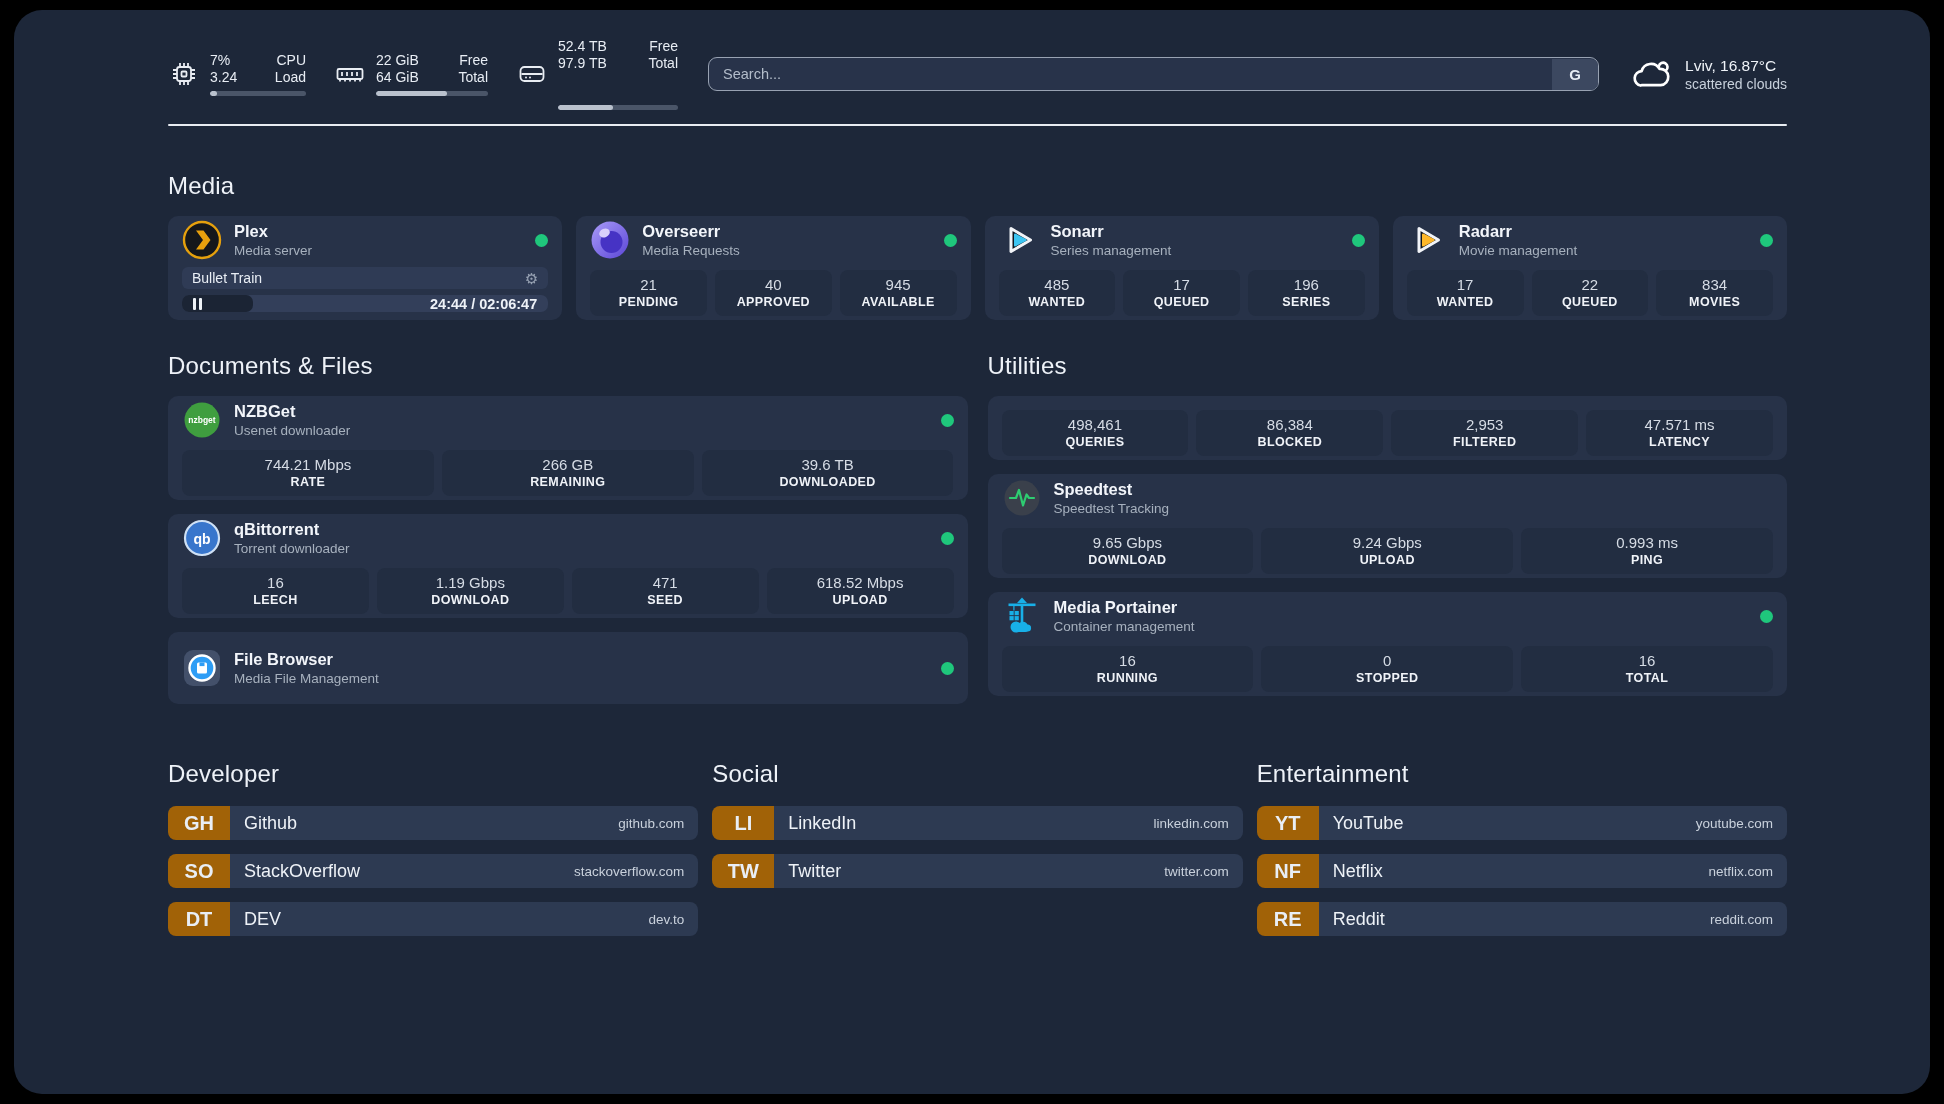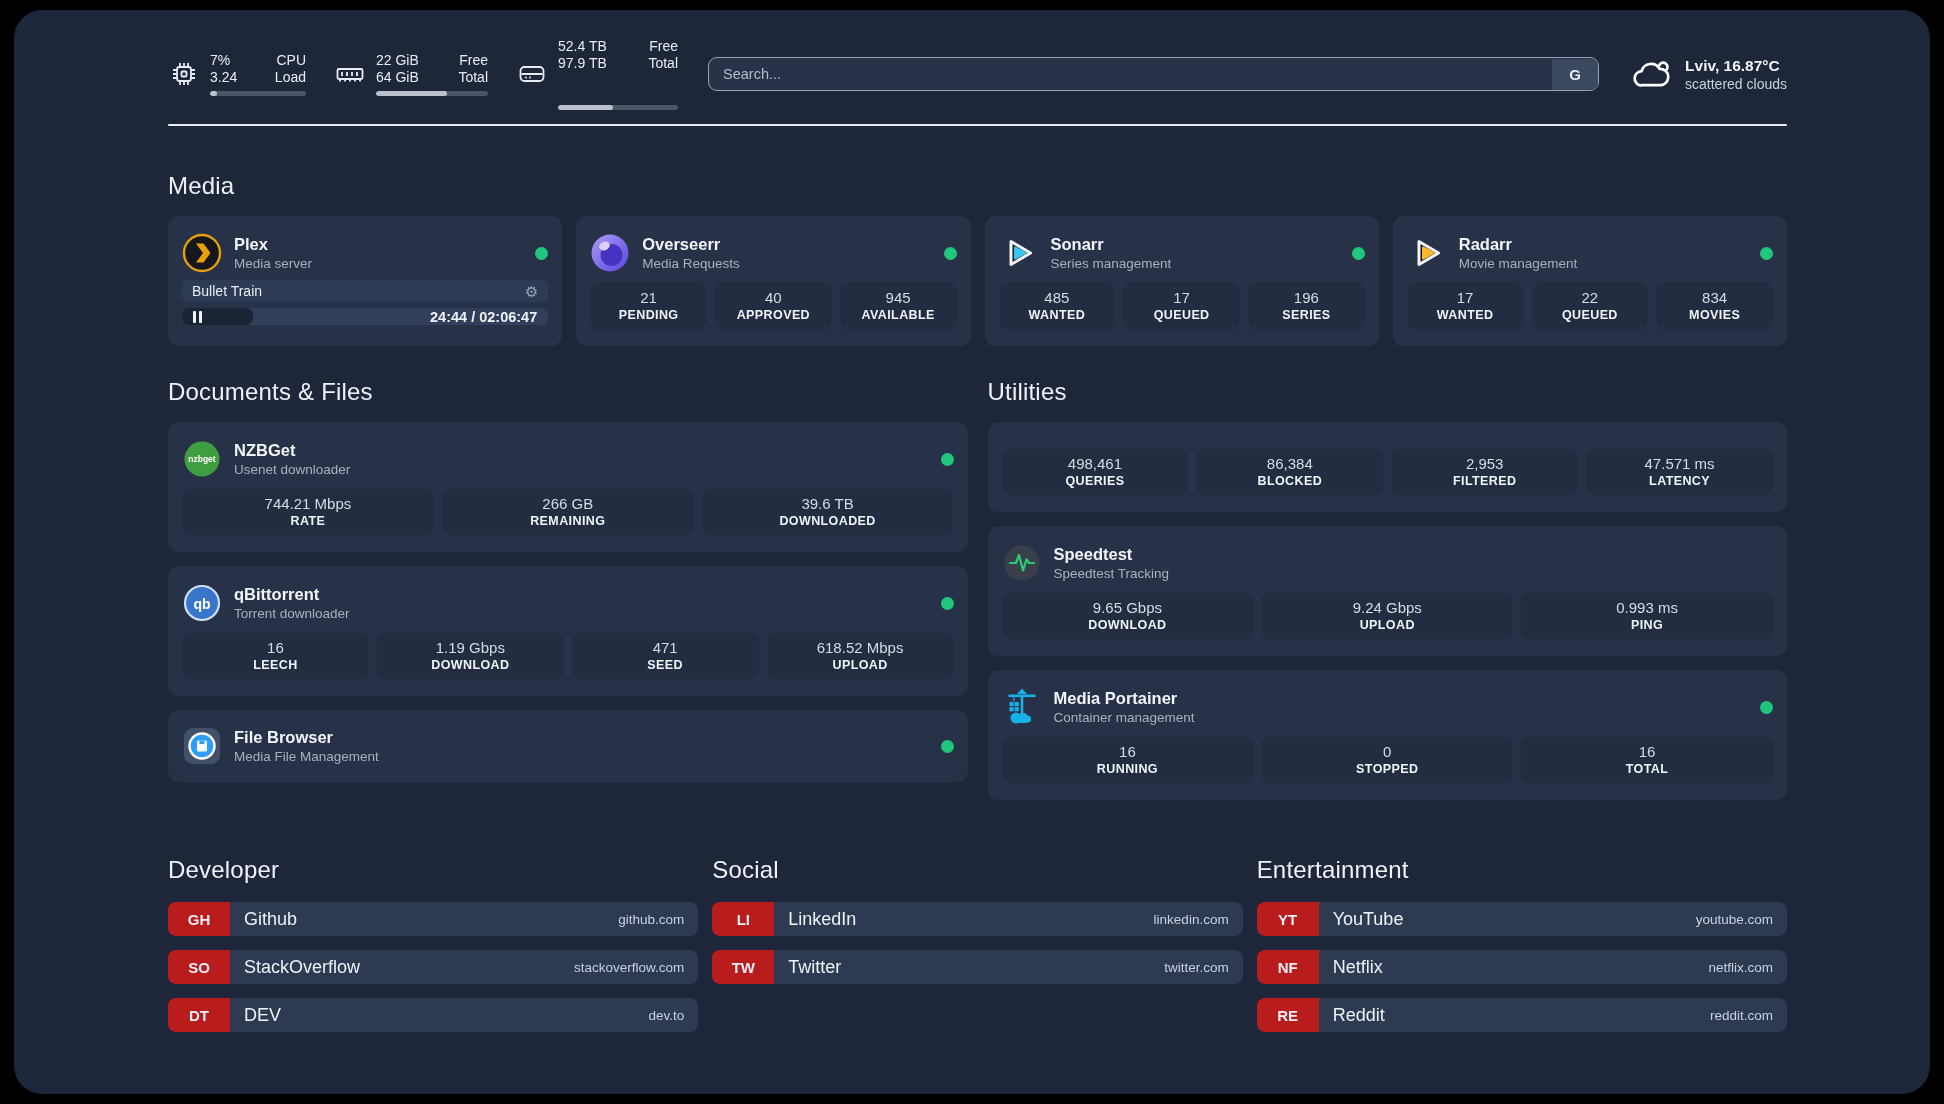--- a/index.html
+++ b/index.html
@@ -27,31 +27,31 @@
     border:1.5px solid #98a2b2; border-radius:9px; background:#28334a; display:flex; align-items:center; }
   .searchwrap input { flex:1; background:transparent; border:none; outline:none;
     color:#e6ecf4; font-size:14.5px; padding:0 14px; font-family:inherit; }
   .searchwrap input::placeholder { color:#b3bdca; }
   .g-chip { width:46px; height:31px; margin-right:0px; background:#3c4860;
     border:none; border-radius:0 7px 7px 0; color:#e6ecf3; font-size:15px;
     font-weight:600; cursor:pointer; font-family:inherit; }
 
   .weather { display:flex; align-items:center; gap:12px; }
   .weather-icon { width:44px; height:34px; }
-  .weather-txt .l1 { font-size:15.5px; color:#eff3f8; font-weight:700; }
+  .weather-txt .l1 { font-size:15.5px; color:#eff3f8; font-weight:400; }
   .weather-txt .l2 { font-size:14px; color:#c8d1dc; margin-top:1px; }
 
   .divider { margin-top:14px; border-top:2px solid #e8ecf2; border-radius:2px; }
 
   
   .section-title { font-size:24px; font-weight:500; color:#eef2f8; letter-spacing:.2px; }
   .media-sec { margin-top:46px; }
   .media-row { margin-top:16px; display:grid; grid-template-columns:repeat(4,1fr); gap:14px; }
 
-  .card { background:#273248; border-radius:10px; padding:17px 14px; cursor:pointer; }
+  .card { background:#273248; border-radius:10px; padding:4px 14px; cursor:pointer; }
   .card-head { display:flex; align-items:center; gap:12px; }
   .logo { width:40px; height:40px; flex:none; }
   .titles { display:flex; flex-direction:column; }
   .app-name { font-size:16.5px; font-weight:600; color:#f2f5fa; }
   .app-desc { font-size:13.5px; color:#a7b1be; margin-top:2px; }
   .dot { width:13px; height:13px; border-radius:50%; background:#1fc77c; margin-left:auto; flex:none; }
 
   .stats { display:flex; gap:8px; margin-top:10px; }
   .stat { flex:1; background:#222d41; border-radius:8px; padding:6px 6px 7px; text-align:center; }
   .stat .v { font-size:15px; color:#d6dce5; }
@@ -71,22 +71,22 @@
     font-size:14.5px; font-weight:700; color:#eef2f8; }
 
   .two-col { display:grid; grid-template-columns:1fr 1fr; gap:20px; margin-top:32px; }
   .col-stack { display:flex; flex-direction:column; gap:14px; margin-top:16px; }
   .card--plain { padding:16px 14px; }
 
   
   .bm-row { display:grid; grid-template-columns:1fr 1fr 1fr; gap:14px; margin-top:56px; }
   .bm-list { margin-top:18px; display:flex; flex-direction:column; gap:14px; }
   .bm-link { display:flex; height:34px; cursor:pointer; }
-  .bm-abbr { width:62px; background:#b91c1c; border-radius:8px 0 0 8px; display:flex;
-    align-items:center; justify-content:center; font-size:15px; font-weight:600; color:#e9eef5; flex:none; }
+  .bm-abbr { width:62px; background:#a16207; border-radius:8px 0 0 8px; display:flex;
+    align-items:center; justify-content:center; font-size:20px; font-weight:600; color:#e9eef5; flex:none; }
   .bm-pill { flex:1; background:#2d3a52; border-radius:0 8px 8px 0; display:flex;
     align-items:center; justify-content:space-between; padding:0 14px; }
   .bm-name { font-size:18px; color:#eef2f7; }
   .bm-url { font-size:13.5px; color:#c9d1dc; }
 </style>
 </head>
 <body>
 
 <div class="frame">
 <div class="content">

